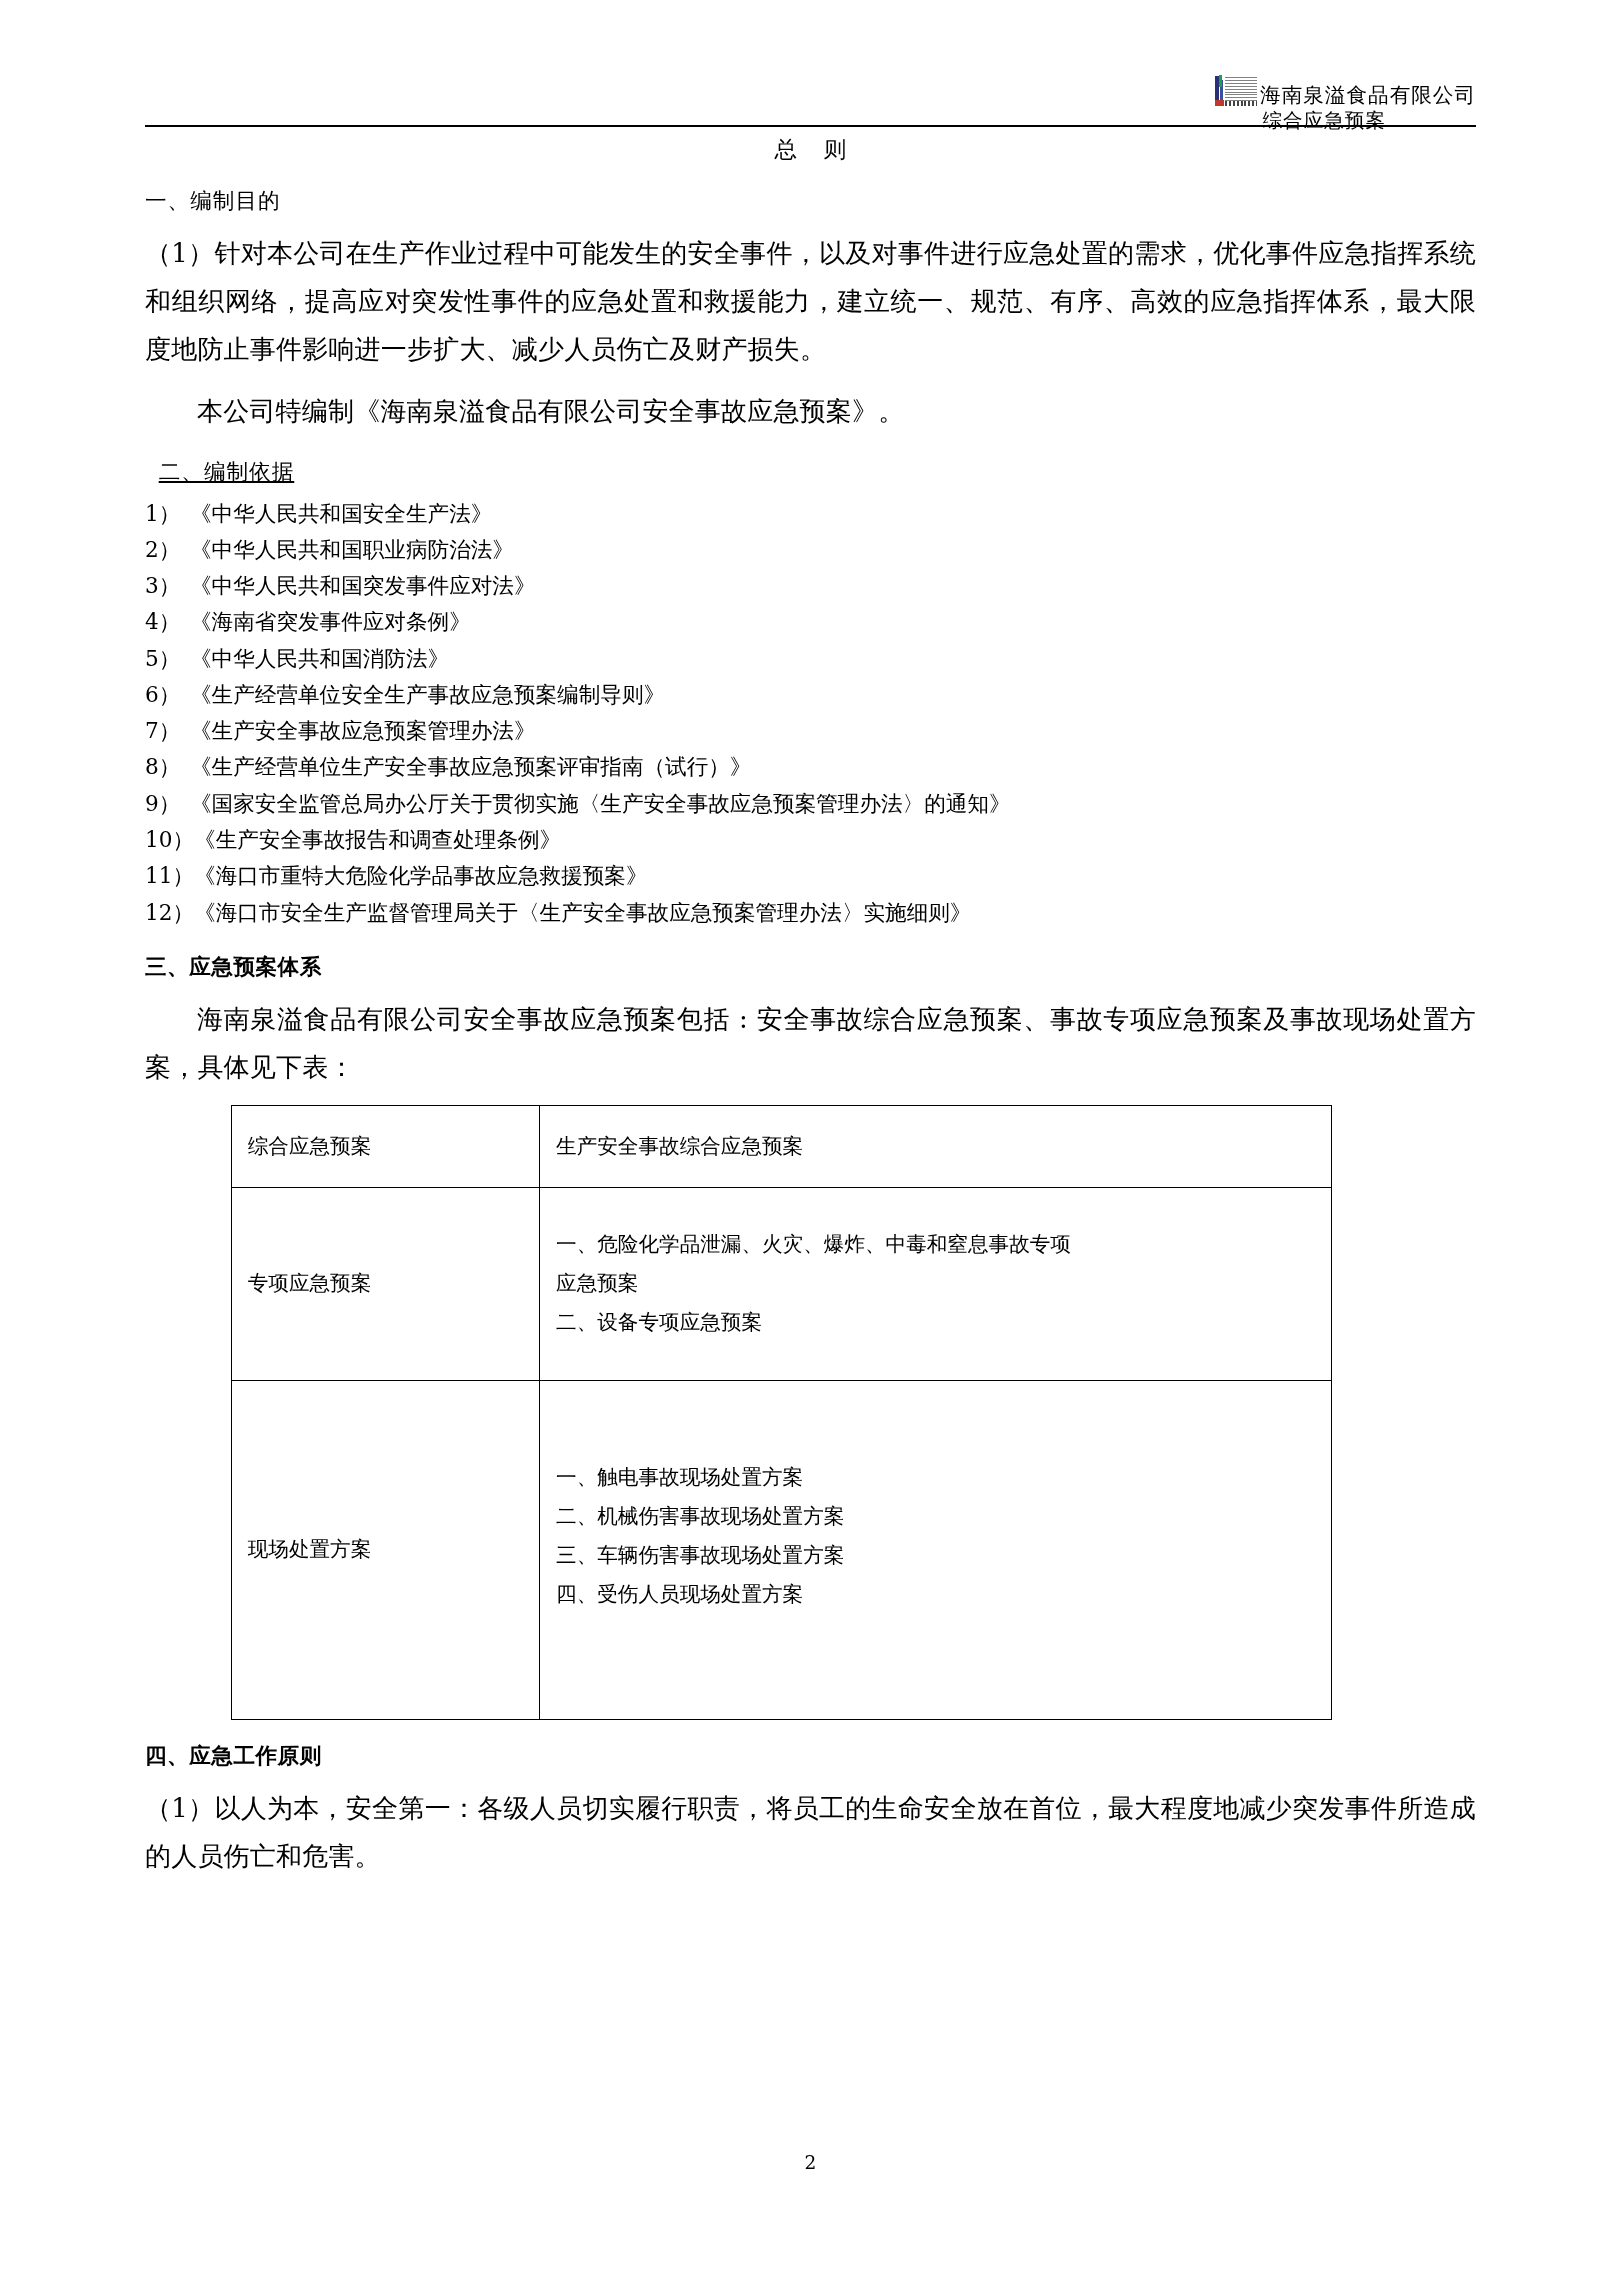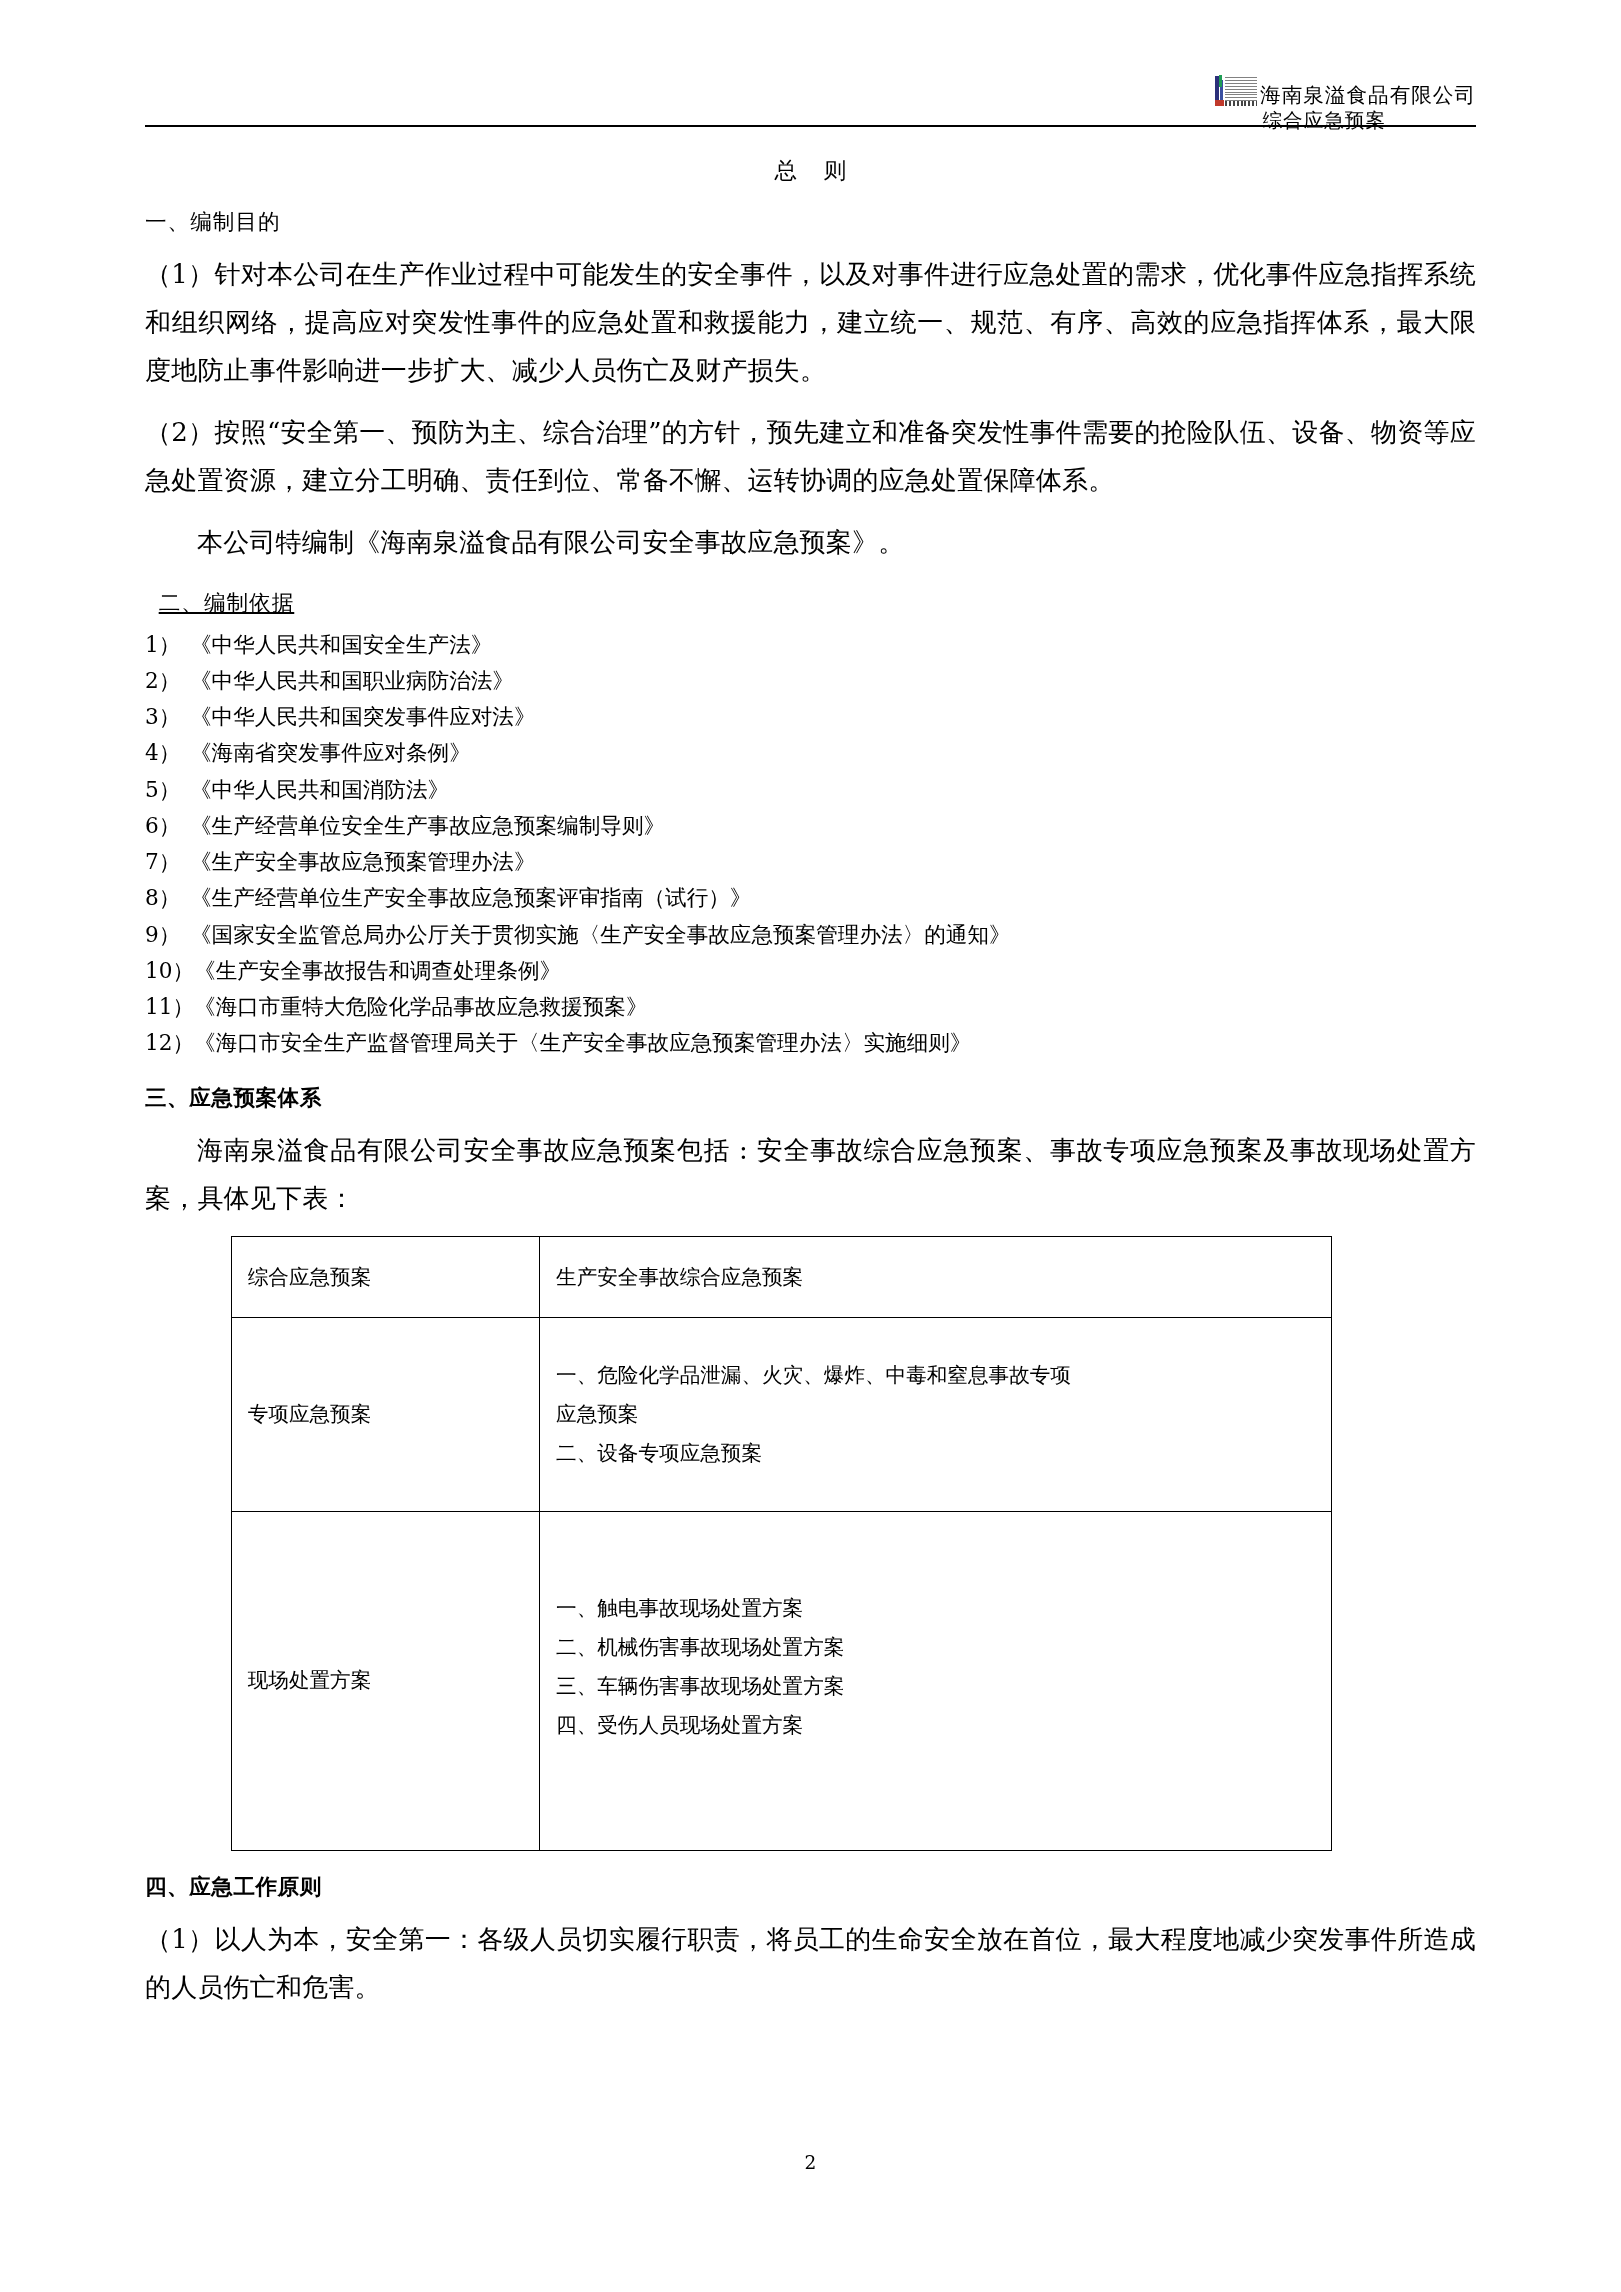--- a/index.html
+++ b/index.html
@@ -88,21 +88,21 @@
     letter-spacing: 1px;
     padding-right: 90px;
     padding-bottom: 1px;
   }
 
   
   .doc-title {
     text-align: center;
     font-size: 22.5px;
     letter-spacing: 9.8px;
-    margin-top: 28px;
+    margin-top: 7px;
     margin-bottom: 9.8px;
     padding-left: 9.8px;
   }
 
   
   h2.section-heading {
     font-size: 21.6px;
     font-weight: normal;
     margin: 21.6px 0 9.8px 0;
     letter-spacing: 1px;
@@ -204,21 +204,20 @@
       </div>
       <div class="header-right">综合应急预案</div>
     </div>
 
     <div class="doc-title">总  则</div>
 
     <h2 class="section-heading">一、编制目的</h2>
 
     <p class="body-para">（1）针对本公司在生产作业过程中可能发生的安全事件，以及对事件进行应急处置的需求，优化事件应急指挥系统和组织网络，提高应对突发性事件的应急处置和救援能力，建立统一、规范、有序、高效的应急指挥体系，最大限度地防止事件影响进一步扩大、减少人员伤亡及财产损失。</p>
 
-    <p class="body-para">（2）按照“安全第一、预防为主、综合治理”的方针，预先建立和准备突发性事件需要的抢险队伍、设备、物资等应急处置资源，建立分工明确、责任到位、常备不懈、运转协调的应急处置保障体系。</p>
 
     <p class="body-para indent">本公司特编制《海南泉溢食品有限公司安全事故应急预案》。</p>
 
     <h2 class="section-heading indent-1">二、编制依据</h2>
 
     <ol class="ref-list">
       <li>
         <span class="num">1）</span>
         <span class="txt">《中华人民共和国安全生产法》</span>
       </li>

